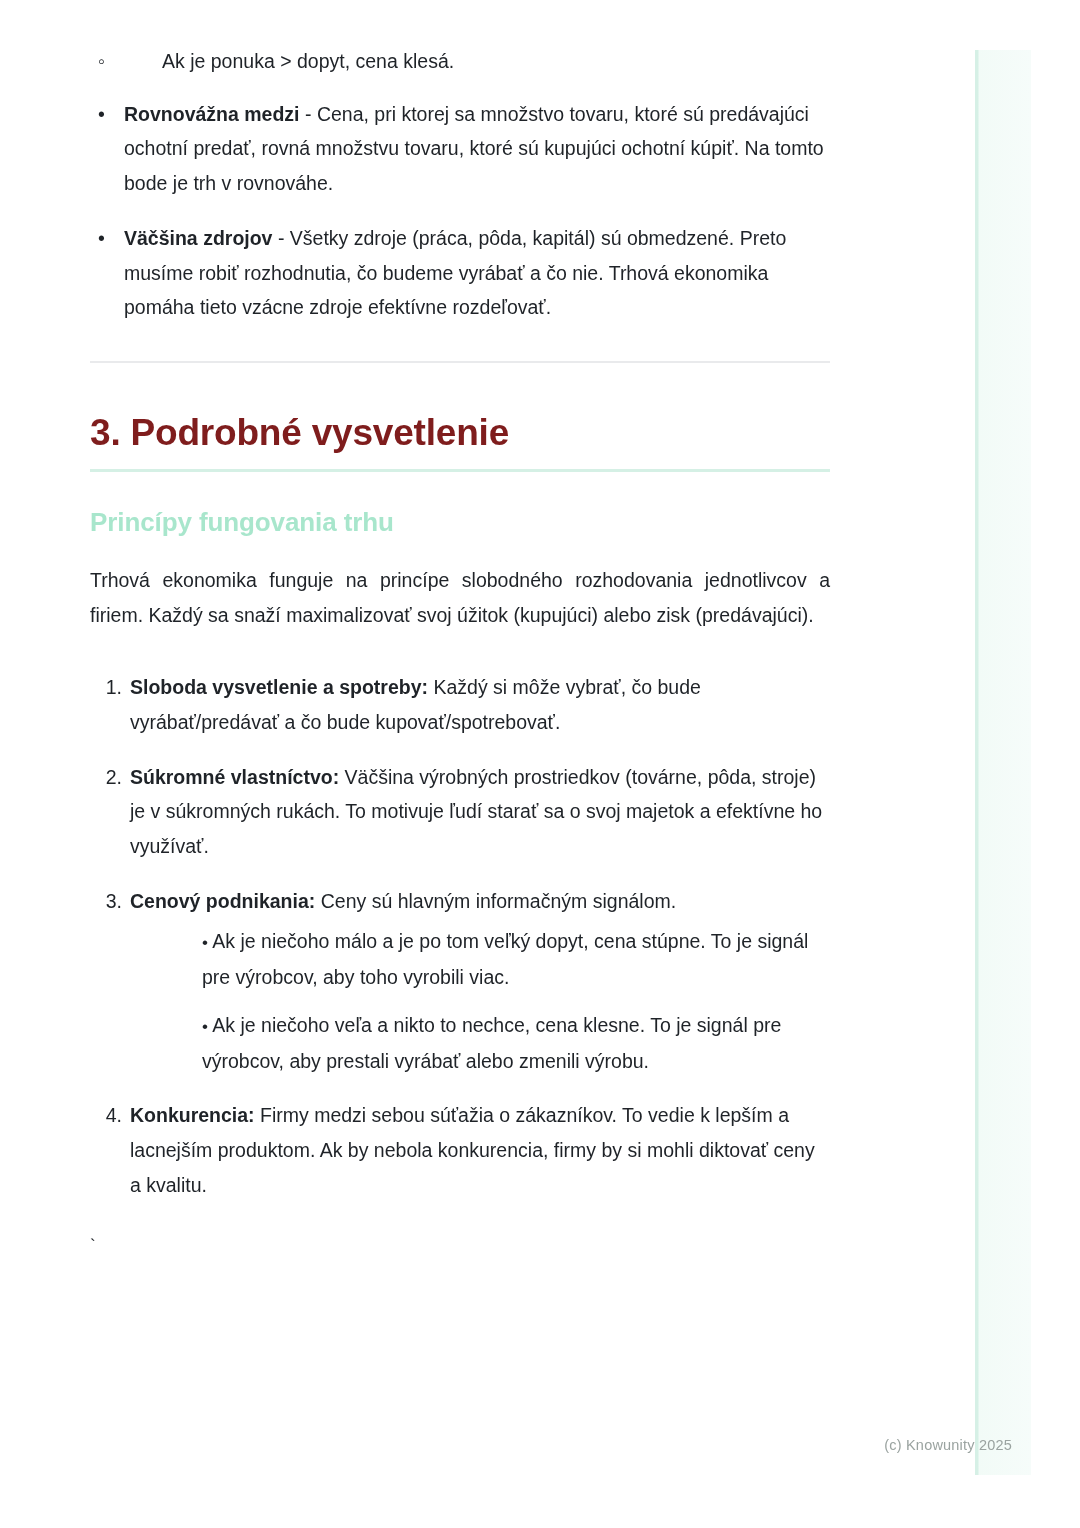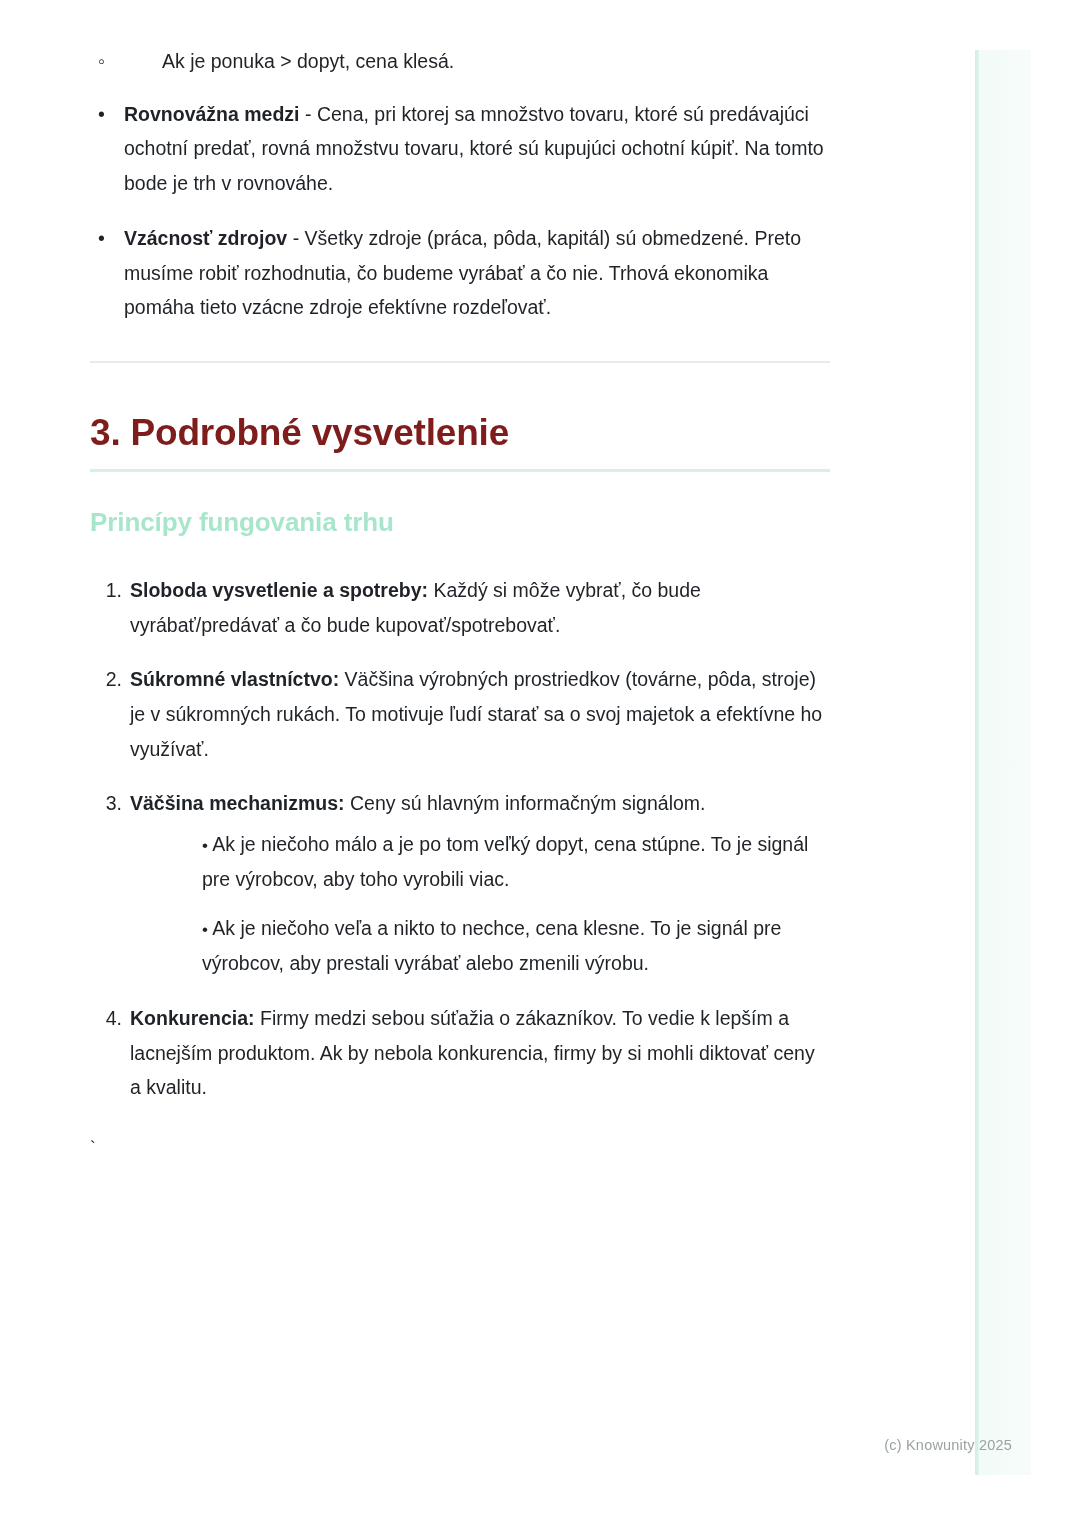--- a/index.html
+++ b/index.html
@@ -189,48 +189,49 @@
 
     <div class="spacer-top"></div>
 
     <ul class="bullets">
       <li class="item">
         <span class="marker">•</span>
         <b>Rovnovážna medzi</b><span> - </span><span>Cena, pri ktorej sa množstvo tovaru, ktoré sú predávajúci ochotní predať, rovná množstvu tovaru, ktoré sú kupujúci ochotní kúpiť. Na tomto bode je trh v rovnováhe.</span>
       </li>
       <li class="item">
         <span class="marker">•</span>
-        <b>Vzácnosť zdrojov</b><span> - </span><span>Všetky zdroje (práca, pôda, kapitál) sú obmedzené. Preto musíme robiť rozhodnutia, čo budeme vyrábať a čo nie. Trhová ekonomika pomáha tieto vzácne zdroje efektívne rozdeľovať.</span>
+        <b>Väčšina zdrojov</b><span> - </span><span>Všetky zdroje (práca, pôda, kapitál) sú obmedzené. Preto musíme robiť rozhodnutia, čo budeme vyrábať a čo nie. Trhová ekonomika pomáha tieto vzácne zdroje efektívne rozdeľovať.</span>
       </li>
     </ul>
 
     <hr class="rule-gray">
 
     <h2 class="section-title">3. Podrobné vysvetlenie</h2>
     <hr class="rule-mint">
 
     <h3 class="sub-title">Princípy fungovania trhu</h3>
 
+    <p class="para">Trhová ekonomika funguje na princípe slobodného rozhodovania jednotlivcov a firiem. Každý sa snaží maximalizovať svoj úžitok (kupujúci) alebo zisk (predávajúci).</p>
 
     <div class="gap-after-intro"></div>
 
     <ol class="numbers">
       <li class="item">
         <span class="marker num">1.</span>
         <b>Sloboda vysvetlenie a spotreby:</b><span> Každý si môže vybrať, čo bude vyrábať/predávať a čo bude kupovať/spotrebovať.</span>
       </li>
 
       <li class="item">
         <span class="marker num">2.</span>
         <b>Súkromné vlastníctvo:</b><span> Väčšina výrobných prostriedkov (továrne, pôda, stroje) je v súkromných rukách. To motivuje ľudí starať sa o svoj majetok a efektívne ho využívať.</span>
       </li>
 
       <li class="item">
         <span class="marker num">3.</span>
-        <b>Väčšina mechanizmus:</b><span> Ceny sú hlavným informačným signálom.</span>
+        <b>Cenový podnikania:</b><span> Ceny sú hlavným informačným signálom.</span>
         <ul class="inner">
           <li class="subitem">
             <span class="marker dot">•</span>
             <span>Ak je niečoho málo a je po tom veľký dopyt, cena stúpne. To je signál pre výrobcov, aby toho vyrobili viac.</span>
           </li>
           <li class="subitem">
             <span class="marker dot">•</span>
             <span>Ak je niečoho veľa a nikto to nechce, cena klesne. To je signál pre výrobcov, aby prestali vyrábať alebo zmenili výrobu.</span>
           </li>
         </ul>

